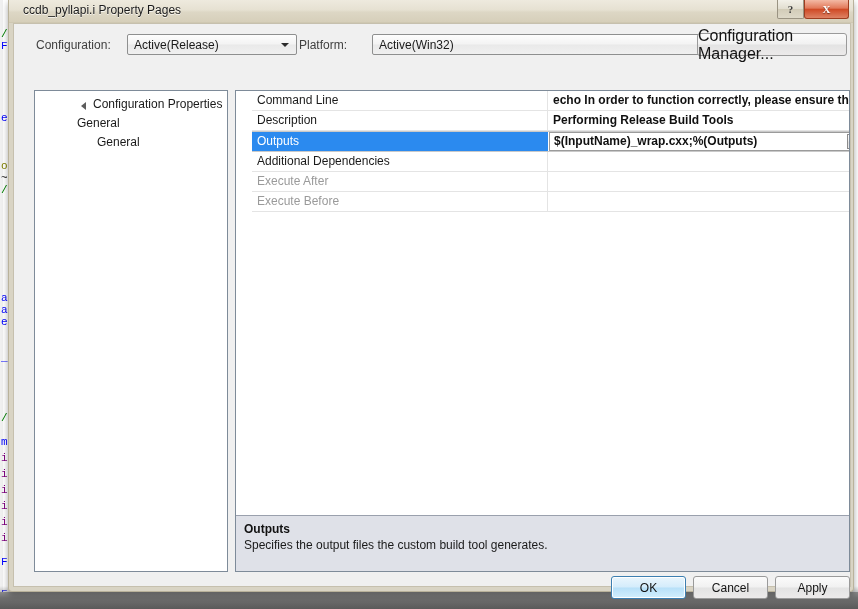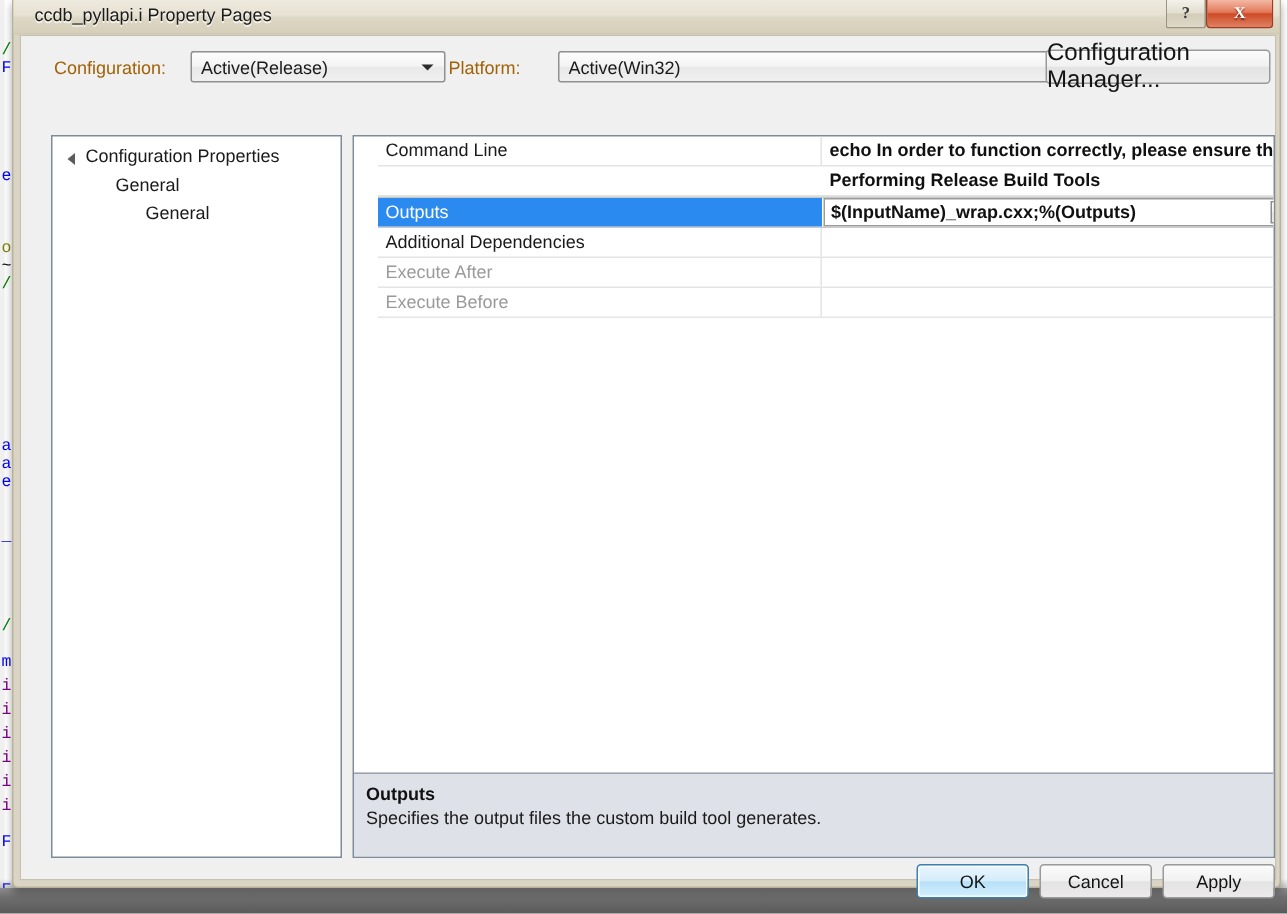--- a/index.html
+++ b/index.html
@@ -119,21 +119,21 @@
 
   
   #config-row {
     position: absolute;
     left: 0; top: 0; width: 836px; height: 38px;
   }
   .field-label {
     position: absolute;
     top: 14px;
     font-size: 12px;
-    color: #a16207;
+    color: #404040;
     white-space: nowrap;
   }
   #config-label { left: 22px; }
   #platform-label { left: 285px; }
 
   .combo {
     position: absolute;
     top: 10px;
     height: 21px;
     background: linear-gradient(to bottom, #fdfdfd 0%, #f3f3f3 48%, #e9e9e9 52%, #f0f0f0 100%);
@@ -395,39 +395,40 @@
       <div id="platform-label" class="field-label">Platform:</div>
       <div id="platform-combo" class="combo">
         <span class="combo-text">Active(Win32)</span>
         <span class="combo-arrow"></span>
       </div>
 
       <div id="config-manager-btn">Configuration Manager...</div>
     </div>
 
     <div id="tree-panel">
-        <div class="tree-node" style="margin-top: 4px;">
+        <div class="tree-node" style="margin-top: 4px; margin-left: 36px;">
           <span class="expander" style="left: 10px;"></span>
           <span class="tree-label" style="left: 22px;">Configuration Properties</span>
         </div>
         <div class="tree-node" style="margin-top: 0px;">
           <span class="tree-label" style="left: 42px;">General</span>
         </div>
         <div class="tree-node" style="margin-top: 0px;">
           <span class="tree-label" style="left: 62px;">General</span>
         </div>
       </div>
 
     <div id="grid-panel">
       <div id="grid-rows">
           <div class="grid-row">
             <div class="grid-name">Command Line</div>
             <div class="grid-value">echo In order to function correctly, please ensure the fol</div>
           </div>
           <div class="grid-row">
+            <div class="grid-name">Description</div>
             <div class="grid-value">Performing Release Build Tools</div>
           </div>
           <div class="grid-row selected">
             <div class="grid-name">Outputs</div>
             <div class="grid-value">$(InputName)_wrap.cxx;%(Outputs)<span class="value-dropdown">
                 <i></i>
               </span></div>
           </div>
           <div class="grid-row">
             <div class="grid-name">Additional Dependencies</div>

